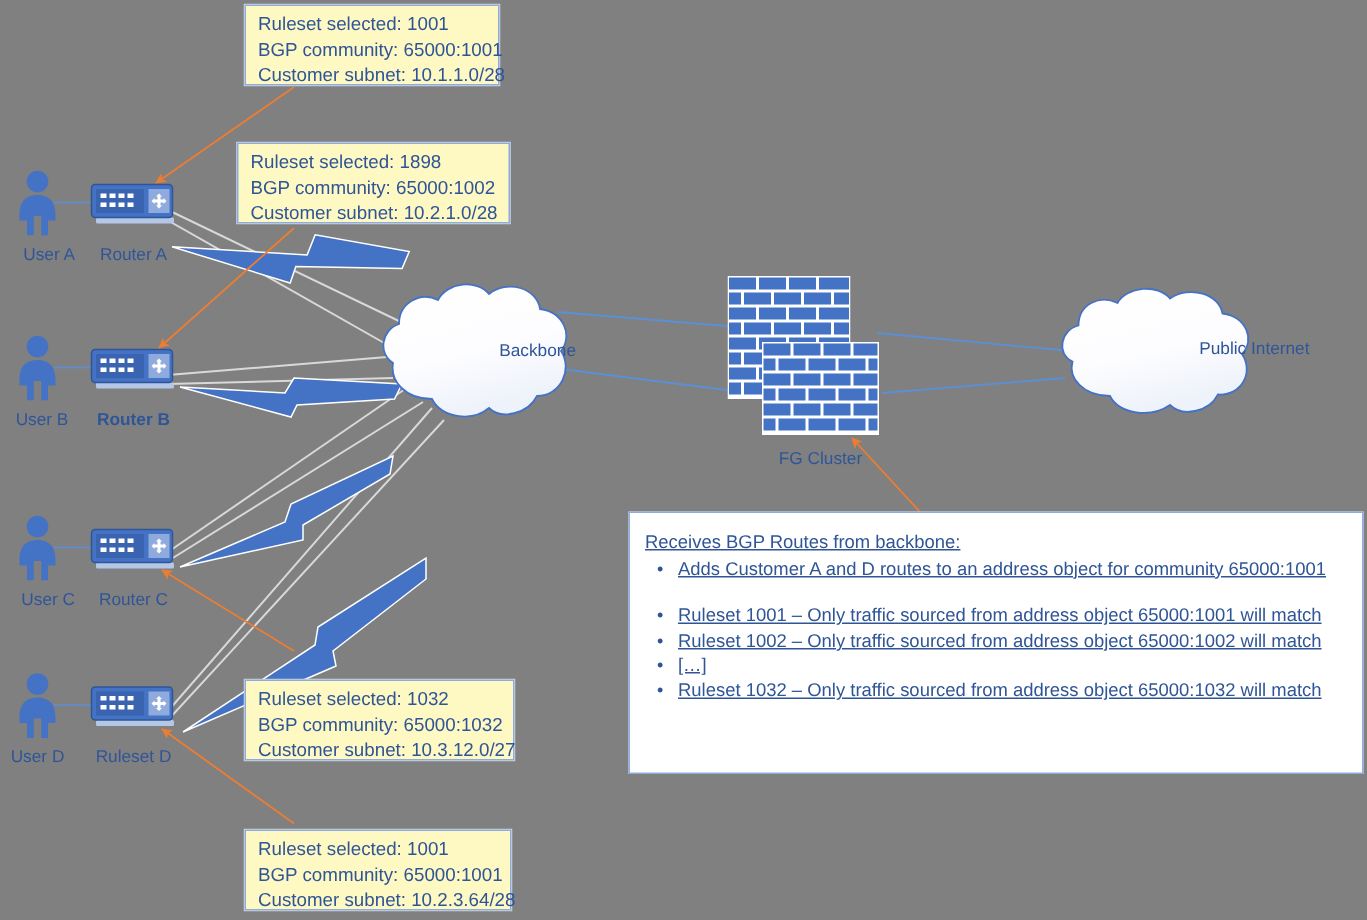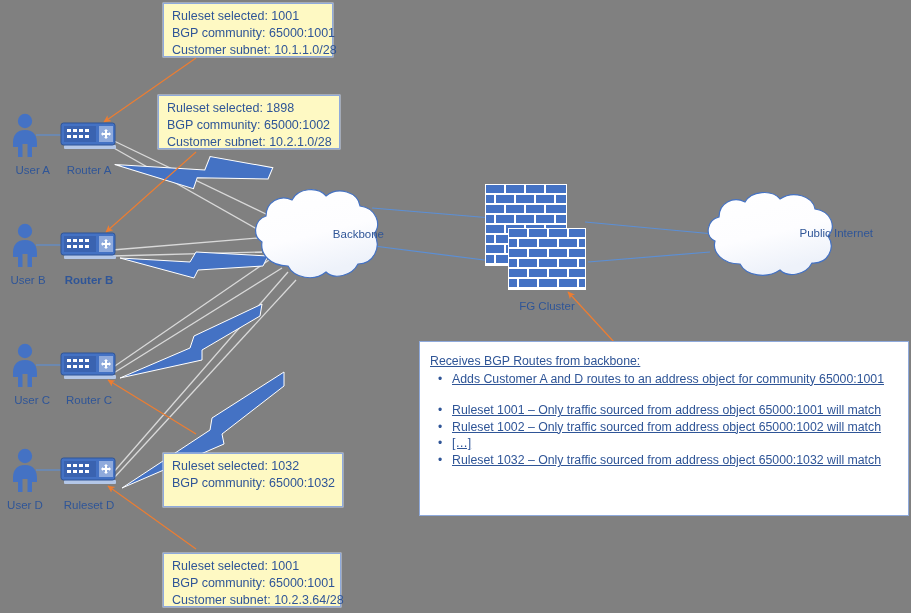--- a/index.html
+++ b/index.html
@@ -378,20 +378,21 @@
 
   <div class="callout" style="left:158px; top:95px; width:182px; height:54px;">
     <div>Ruleset selected: 1898</div>
     <div>BGP community: 65000:1002</div>
     <div>Customer subnet: 10.2.1.0/28</div>
   </div>
 
   <div class="callout" style="left:163px; top:437px; width:180px; height:54px;margin-top:16px;">
     <div>Ruleset selected: 1032</div>
     <div>BGP community: 65000:1032</div>
+    <div>Customer subnet: 10.3.12.0/27</div>
   </div>
 
   <div class="callout" style="left:163px; top:553px; width:178px; height:54px;">
     <div>Ruleset selected: 1001</div>
     <div>BGP community: 65000:1001</div>
     <div>Customer subnet: 10.2.3.64/28</div>
   </div>
 
   <div class="infobox" style="left:419px; top:341px; width:490px; height:175px;">
     <p class="heading">Receives BGP Routes from backbone:</p>

